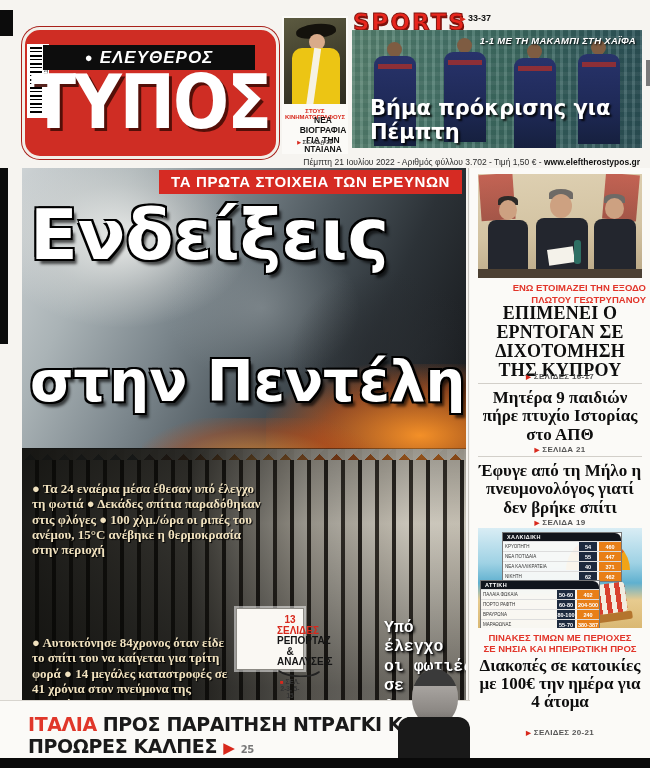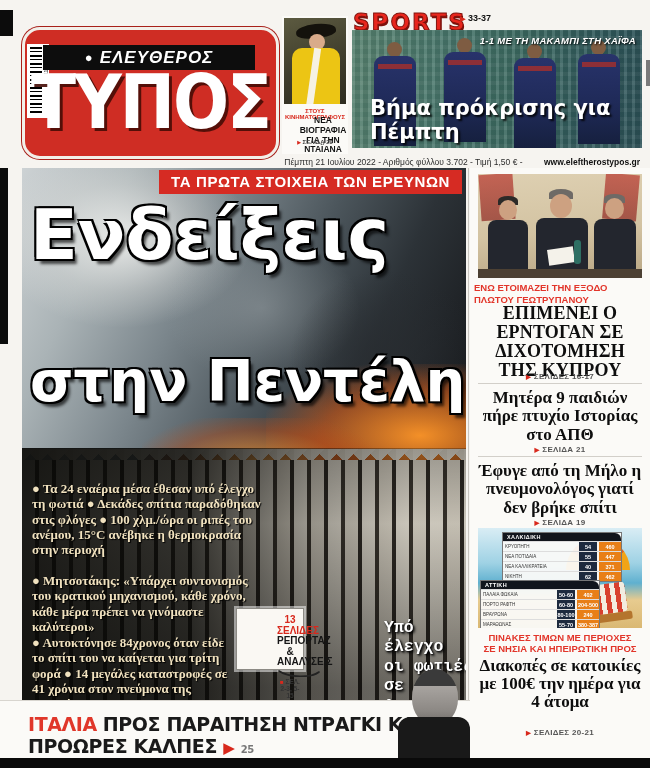--- a/index.html
+++ b/index.html
@@ -63,21 +63,21 @@
   .player .body{position:absolute;left:4px;top:14px;width:42px;height:90px;border-radius:9px 9px 0 0;
                 background:linear-gradient(#28336b 0%,#1f2a58 55%,#16203f 100%);}
   .player .stripe{position:absolute;left:8px;top:22px;width:34px;height:5px;background:#a8302c;opacity:.8;}
   .sports-kicker{position:absolute;right:6px;top:5px;color:#fff;font-weight:bold;font-style:italic;
                  font-size:9.5px;text-shadow:1px 1px 2px #000;letter-spacing:.3px;}
   .sports-headline{position:absolute;left:18px;bottom:4px;color:#fff;font-weight:bold;
                    font-size:21px;font-family:"DejaVu Sans",sans-serif;
                    text-shadow:2px 2px 2px rgba(0,0,0,.85);}
 
   .dateline{position:absolute;right:10px;top:157px;font-size:8.5px;color:#2c2c2c;}
-  .dateline b{color:#111;margin-left:19px;}
+  .dateline b{color:#111;}
 
   
   .main-story{position:absolute;left:22px;top:168px;width:444px;height:532px;overflow:hidden;
               background:linear-gradient(115deg,#cdd2d4 0%,#aab3b6 16%,#7b868c 32%,#4c565c 48%,#2c3237 62%,#17191c 80%,#0d0e10 100%);}
   .smoke1{position:absolute;left:-30px;top:-20px;width:260px;height:180px;border-radius:50%;
           background:radial-gradient(closest-side,rgba(245,245,242,.85),rgba(230,230,226,.35) 60%,transparent);}
   .smoke2{position:absolute;left:110px;top:40px;width:260px;height:200px;border-radius:50%;
           background:radial-gradient(closest-side,rgba(150,158,162,.55),transparent 75%);}
   .smoke3{position:absolute;right:-40px;top:80px;width:240px;height:220px;border-radius:50%;
           background:radial-gradient(closest-side,rgba(40,44,48,.8),transparent 80%);}
@@ -143,21 +143,21 @@
   .man2 .hair{left:15px;top:5px;width:24px;height:10px;}
   .man2 .suit{left:2px;top:34px;width:52px;height:62px;}
   .man3{left:114px;top:16px;width:46px;height:88px;}
   .man3 .head{left:13px;top:8px;width:19px;height:21px;}
   .man3 .hair{left:12px;top:4px;width:21px;height:9px;}
   .man3 .suit{left:2px;top:29px;width:42px;height:60px;}
   .paper{position:absolute;left:70px;top:74px;width:26px;height:16px;background:#f4f2ea;transform:rotate(-8deg);}
   .bottle{position:absolute;left:96px;top:66px;width:7px;height:24px;background:#2e6f63;border-radius:3px;}
   .table-edge{position:absolute;left:0;bottom:0;width:100%;height:9px;background:#4c4033;}
 
-  .rc-kicker{position:absolute;left:4px;width:172px;text-align:left;color:#e2352a;
+  .rc-kicker{position:absolute;left:4px;width:172px;text-align:right;color:#e2352a;
              font-weight:bold;font-size:9.5px;line-height:1.25;}
   .rc-head{position:absolute;left:4px;width:172px;text-align:center;color:#0e0e0e;
            font-family:"Liberation Serif",serif;font-weight:bold;}
   .rc-page{position:absolute;left:4px;width:172px;text-align:center;color:#555;
            font-size:8px;font-weight:bold;letter-spacing:.3px;}
   .rc-div{position:absolute;left:8px;width:164px;height:1px;background:#d2cfc9;}
   .arr{color:#d8281c;font-size:.8em;}
 
   .erdogan-kicker{top:114px;}
   .erdogan-head{top:136px;font-size:18px;line-height:1.06;letter-spacing:.2px;}
@@ -293,21 +293,20 @@
     <div class="fire-glow2"></div>
     <div class="fence"></div>
     <div class="fence-shade"></div>
 
     <div class="banner">ΤΑ ΠΡΩΤΑ ΣΤΟΙΧΕΙΑ ΤΩΝ ΕΡΕΥΝΩΝ</div>
 
     <div class="hl hl1">Ενδείξεις</div>
     <div class="hl hl3">στην Πεντέλη</div>
 
     <div class="story-para para1">● Τα 24 εναέρια μέσα έθεσαν υπό έλεγχο τη φωτιά ● Δεκάδες σπίτια παραδόθηκαν στις φλόγες ● 100 χλμ./ώρα οι ριπές του ανέμου, 15°C ανέβηκε η θερμοκρασία στην περιοχή</div>
-    <div class="story-para para2">● Μητσοτάκης: «Υπάρχει συντονισμός του κρατικού μηχανισμού, κάθε χρόνο, κάθε μέρα πρέπει να γινόμαστε καλύτεροι»</div>
     <div class="story-para para3">● Αυτοκτόνησε 84χρονος όταν είδε το σπίτι του να καίγεται για τρίτη φορά ● 14 μεγάλες καταστροφές σε 41 χρόνια στον πνεύμονα της Αττικής</div>
 
     <div class="pages-box">
       <div class="pb-1">13 ΣΕΛΙΔΕΣ</div>
       <div class="pb-2">
         <span>ΡΕΠΟΡΤΑΖ</span><br>
         <span>&amp; ΑΝΑΛΥΣΕΙΣ</span>
       </div>
       <svg class="pb-swoosh" width="44" height="8" viewBox="0 0 44 8">
         <path d="M2 2 C 12 9, 34 9, 42 3" stroke="#222" stroke-width="1.6" fill="none" stroke-linecap="round"></path>

